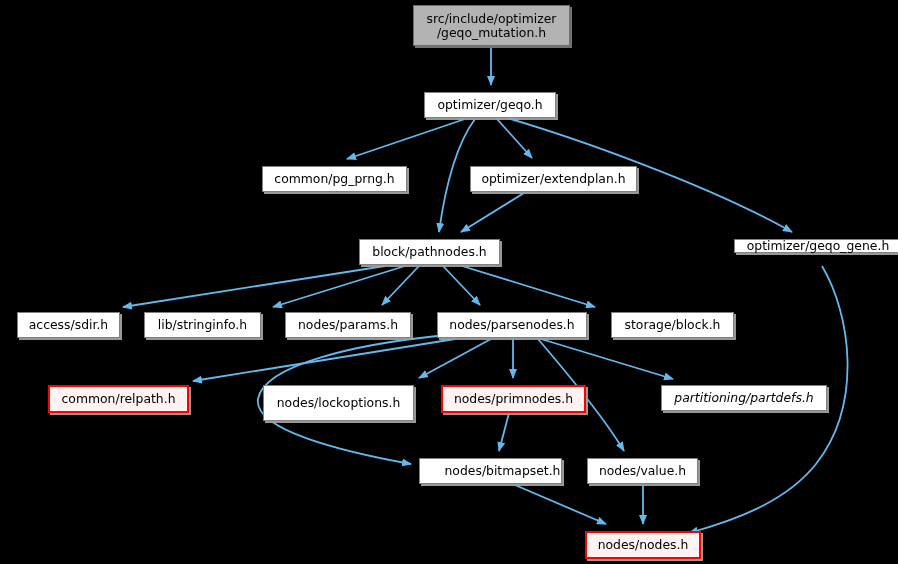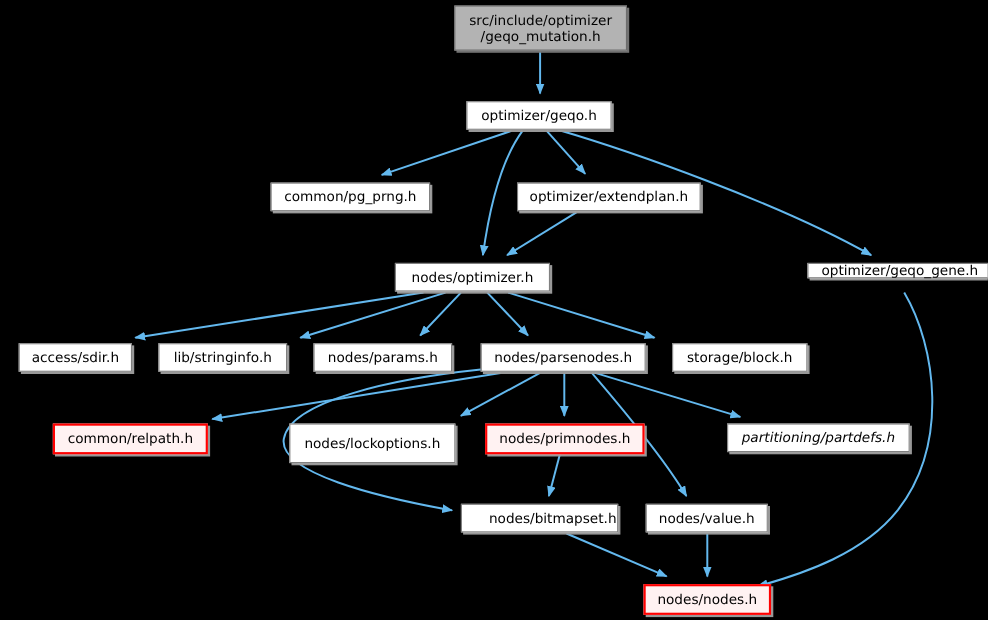--- a/index.html
+++ b/index.html
@@ -43,24 +43,24 @@
         <path d="M499,413 L489,451" marker-end="url(#ah)"></path>
         <path d="M505,485 L596,524" marker-end="url(#ah)"></path>
         <path d="M633,485 L633,524" marker-end="url(#ah)"></path>
         <path d="M812,266 C841,315 853,404 806,464 C775,503 722,521 679,533" marker-end="url(#ah)"></path>
       </g>
   </svg>
   <div id="nodes-layer">
       <div class="node root" style="left: 403px; top: 5px; width: 157px; height: 41px;">src/include/optimizer
 /geqo_mutation.h</div>
       <div class="node" style="left: 414px; top: 92px; width: 132px; height: 26px;">optimizer/geqo.h</div>
-      <div class="node" style="left: 236px; top: 166px; width: 145px; height: 26px;">common/pg_prng.h</div>
+      <div class="node" style="left: 252px; top: 166px; width: 145px; height: 26px;">common/pg_prng.h</div>
       <div class="node" style="left: 460px; top: 166px; width: 167px; height: 26px;">optimizer/extendplan.h</div>
       <div class="node" style="left: 724px; top: 239px; width: 168px; height: 14px;">optimizer/geqo_gene.h</div>
-      <div class="node" style="left: 349px; top: 239px; width: 141px; height: 26px;">nodes/optimizer.h</div>
+      <div class="node" style="left: 349px; top: 239px; width: 141px; height: 26px;">block/pathnodes.h</div>
       <div class="node" style="left: 7px; top: 312px; width: 103px; height: 26px;">access/sdir.h</div>
       <div class="node" style="left: 134px; top: 312px; width: 117px; height: 26px;">lib/stringinfo.h</div>
       <div class="node" style="left: 275px; top: 312px; width: 126px; height: 26px;">nodes/params.h</div>
       <div class="node" style="left: 427px; top: 312px; width: 150px; height: 26px;">nodes/parsenodes.h</div>
       <div class="node" style="left: 601px; top: 312px; width: 123px; height: 26px;">storage/block.h</div>
       <div class="node hl" style="left: 38px; top: 385px; width: 141px; height: 28px;">common/relpath.h</div>
       <div class="node" style="left: 253px; top: 385px; width: 151px; height: 36px;">nodes/lockoptions.h</div>
       <div class="node hl" style="left: 431px; top: 385px; width: 145px; height: 28px;">nodes/primnodes.h</div>
       <div class="node" style="left: 651px; top: 385px; width: 166px; height: 26px; font-style: italic;">partitioning/partdefs.h</div>
       <div class="node" style="left: 409px; top: 458px; width: 143px; height: 26px; padding-left: 24px;">nodes/bitmapset.h</div>

